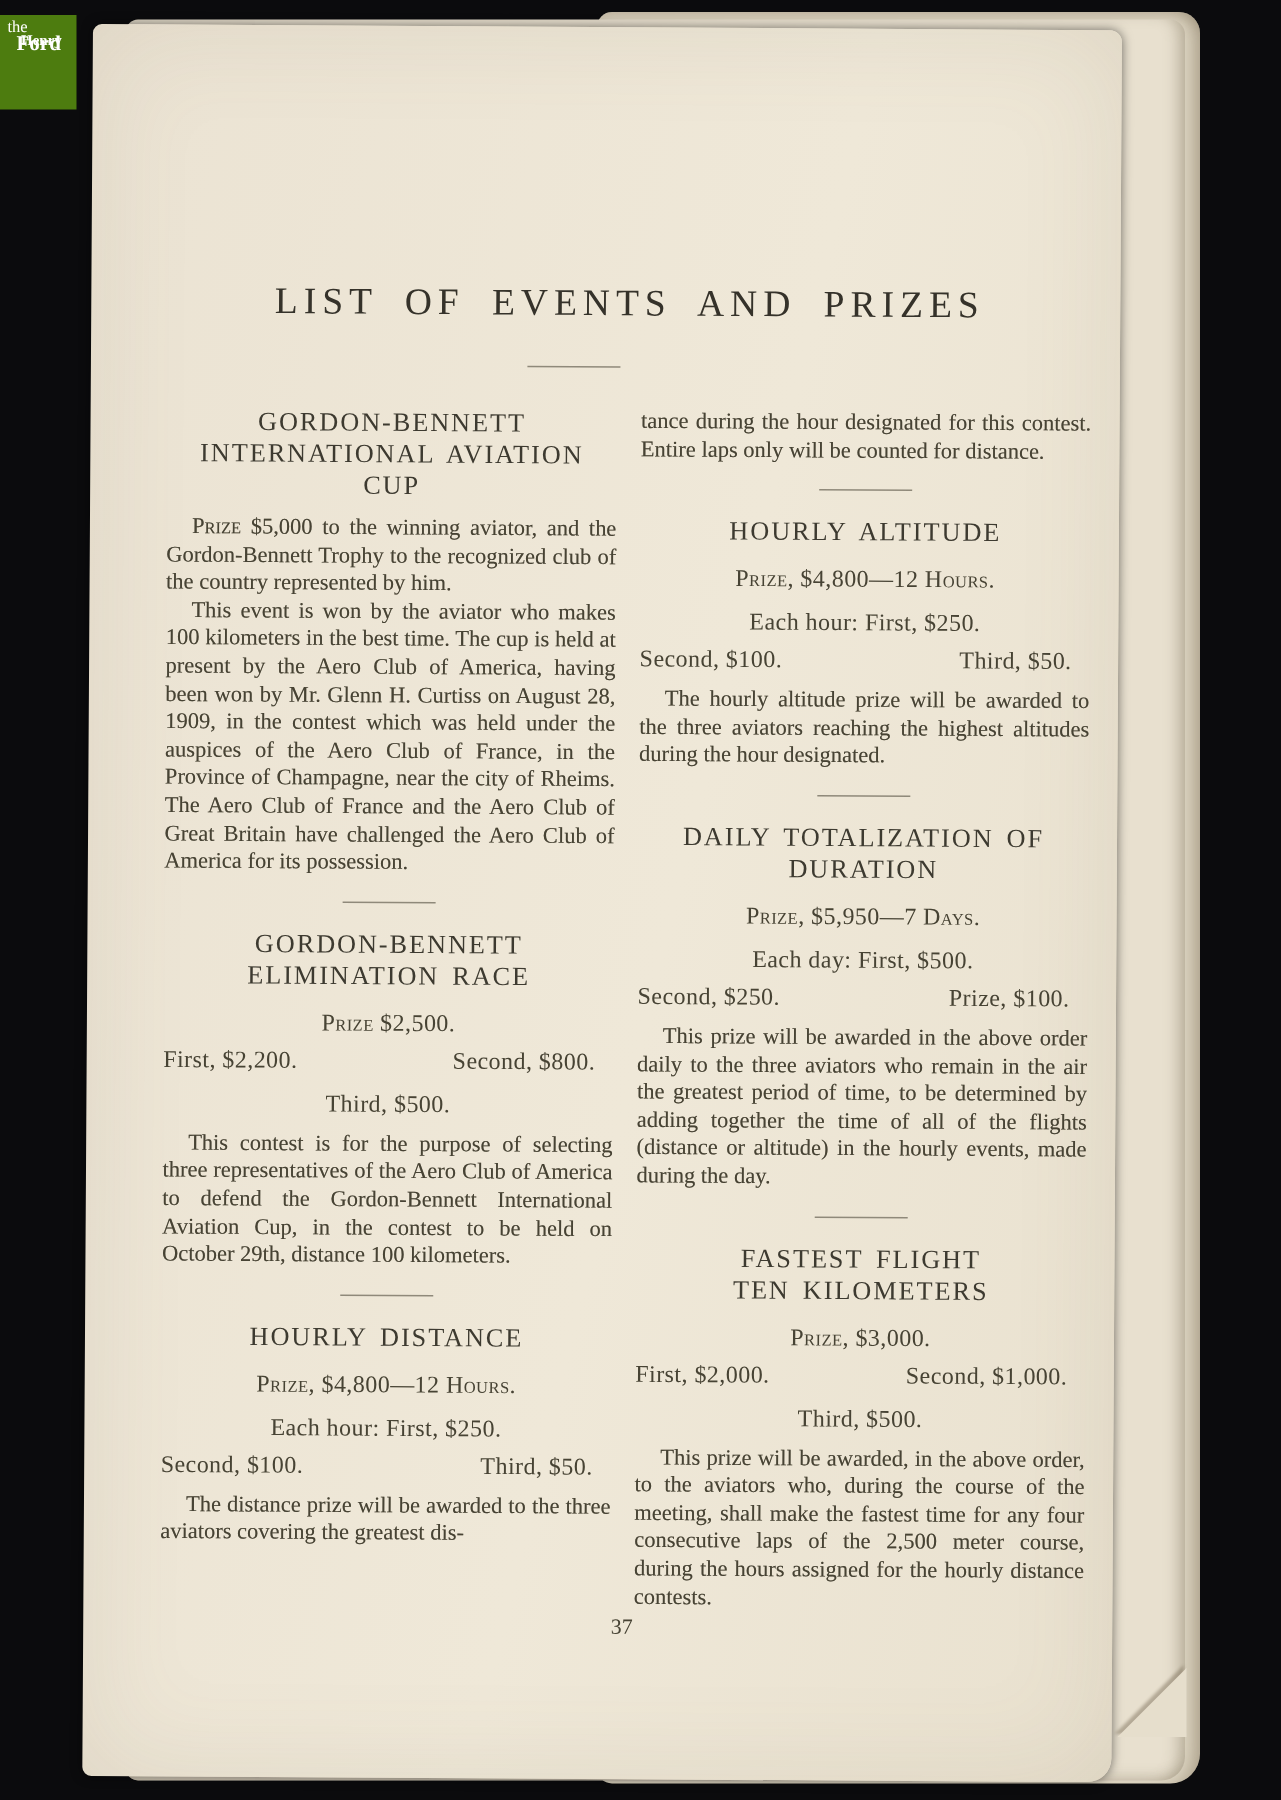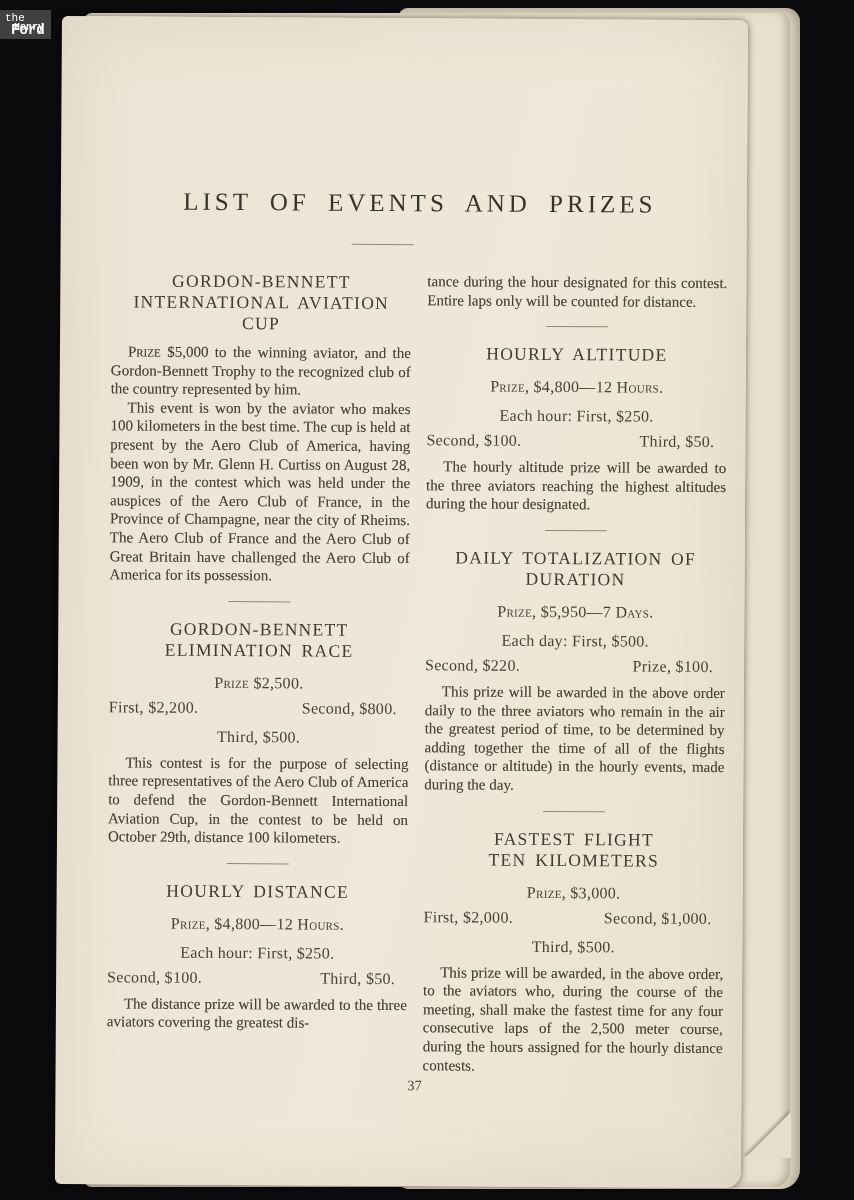--- a/index.html
+++ b/index.html
@@ -55,23 +55,23 @@
   .col-rule{margin:16px auto 17px;}
   .page-number{margin-top:3px;text-align:center;font-size:14.5px;color:#474334;}
   
   .corner-fold{
     position:absolute;left:745px;top:1112px;width:0;height:0;
     border-top:46px solid transparent;border-right:46px solid #e6decc;
     filter:drop-shadow(-2px -2px 1px rgba(115,103,80,.45));
   }
   
   .logo{
-    position:absolute;left:0;top:10px;width:51px;height:29px;
-    background:#404040;color:#ffffff;
-    font-family:Liberation Mono, monospace;
+    position:absolute;left:0;top:10px;width:51px;height:63px;
+    background:#4d7c0f;color:#ffffff;
+    font-family:Liberation Serif, serif;
   }
   .logo-the{position:absolute;left:5px;top:2px;font-size:11px;font-weight:400;}
   .logo-henry{position:absolute;left:14px;top:12px;font-size:10px;font-weight:700;}
   .logo-ford{position:absolute;left:11px;top:12px;font-size:14px;font-weight:700;}
 </style>
 </head>
 <body>
 
 <div class="stage">
   <div class="page-under2"></div>
@@ -152,21 +152,21 @@
           <div class="rule col-rule"></div>
 
           <section>
             <h2 class="heading">
               <span class="hline">DAILY TOTALIZATION OF</span>
               <span class="hline">DURATION</span>
             </h2>
             <p class="prize-center sc">Prize, $5,950—7 Days.</p>
             <p class="prize-center">Each day: First, $500.</p>
             <div class="prize-row">
-              <span>Second, $220.</span>
+              <span>Second, $250.</span>
               <span>Prize, $100.</span>
             </div>
             <p class="body indent para-gap">This prize will be awarded in the above order daily to the three aviators who remain in the air the greatest period of time, to be determined by adding together the time of all of the flights (distance or altitude) in the hourly events, made during the day.</p>
           </section>
 
           <div class="rule col-rule"></div>
 
           <section>
             <h2 class="heading">
               <span class="hline">FASTEST FLIGHT</span>

